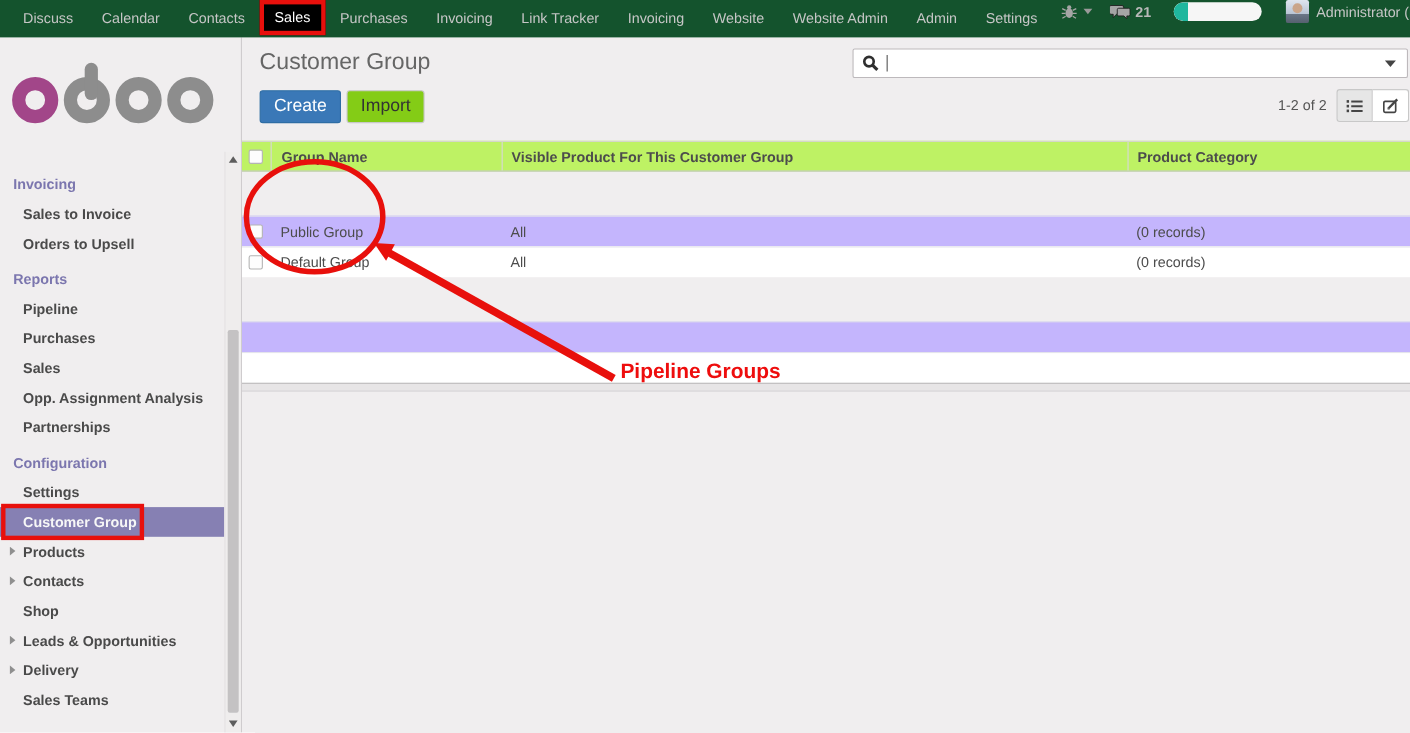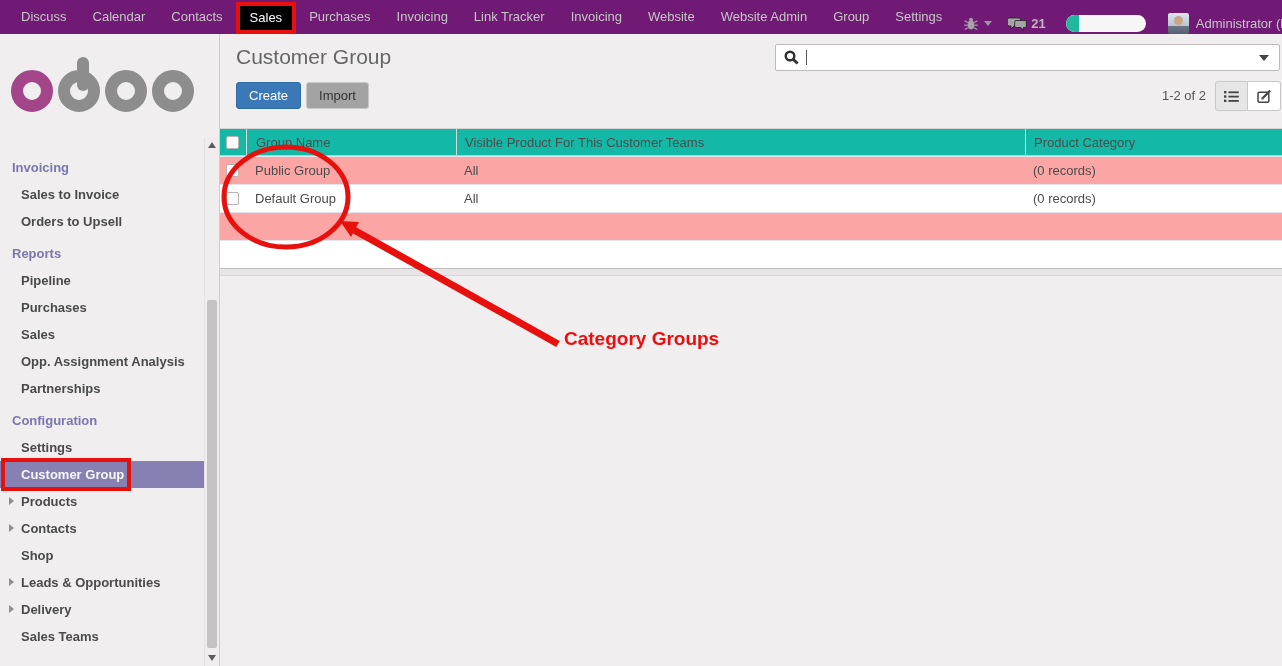--- a/index.html
+++ b/index.html
@@ -5,21 +5,21 @@
   * { box-sizing: border-box; }
   html,body { margin:0; padding:0; }
   body {
     width:1282px; height:666px; position:relative; overflow:hidden;
     font-family:"Liberation Sans", sans-serif; background:#fff;
   }
 
   
   .navbar {
     position:absolute; left:0; top:0; width:1282px; height:34px;
-    background:#701a75; display:flex; align-items:flex-end; z-index:10;
+    background:#14532d; display:flex; align-items:flex-start; z-index:10;
   }
   .nav-item {
     color:#c6c6c6; font-size:13px; line-height:34px; padding:0 13px;
     white-space:nowrap; cursor:pointer;
   }
   .nav-item:first-child { margin-left:8px; }
   .nav-item.active {
     background:#000; color:#fff; line-height:24px; padding:0 10px;
     border:4px solid #e8100c; height:32px; display:flex; align-items:center;
   }
@@ -84,42 +84,42 @@
     position:absolute; left:555px; top:10px; width:505px; height:27px;
     background:#fff; border:1px solid #bdb9bc; border-radius:2px;
     display:flex; align-items:center; cursor:text;
   }
   .searchbox .mag { margin-left:7px; display:flex; }
   .text-caret { width:1px; height:15px; background:#555; margin-left:6px; }
   .search-caret { margin-left:auto; margin-right:10px; width:0; height:0;
     border-left:5px solid transparent; border-right:5px solid transparent; border-top:6px solid #444; cursor:pointer; }
 
   .btns { position:absolute; left:16px; top:48px; display:flex; }
-  .btn { font-size:13px; padding:5px 12px; border-radius:3px; cursor:pointer; }
+  .btn { font-size:16px; padding:5px 12px; border-radius:3px; cursor:pointer; }
   .btn.create { background:#3a78b7; border:1px solid #2e6da4; color:#fff; }
-  .btn.import { background:#a3a3a3; border:1px solid #c8c8c8; color:#333; margin-left:5px; }
+  .btn.import { background:#84cc16; border:1px solid #c8c8c8; color:#333; margin-left:5px; }
 
   .pager-text { position:absolute; top:54px; right:76px; font-size:13px; color:#555; }
   .view-switch { position:absolute; top:47px; right:1px; display:flex; }
   .vs-btn { width:33px; height:30px; border:1px solid #c8c8c8; background:#fff; display:flex; align-items:center; justify-content:center; cursor:pointer; }
   .vs-btn.list { border-radius:3px 0 0 3px; background:#e6e6e6; }
   .vs-btn.form { border-radius:0 3px 3px 0; border-left:none; }
 
   
   .listview { position:absolute; left:0; top:94px; width:1062px; }
   .trow { display:flex; height:28px; align-items:center; font-size:13px; color:#4c4c4c; }
-  .thead { background:#14b8a6; border-top:1px solid #d6d4d5; border-bottom:1px solid #c6c6cd; font-weight:normal; }
+  .thead { background:#bef264; border-top:1px solid #d6d4d5; border-bottom:1px solid #c6c6cd; font-weight:bold; }
   .thead .cell { height:100%; display:flex; align-items:center; }
   .thead .c1, .thead .c2, .thead .c3 { border-left:1px solid #d8d8d8; }
   .c0 { width:26px; display:flex; align-items:center; }
   .c1 { width:210px; padding-left:9px; }
   .c2 { width:569px; padding-left:8px; }
   .c3 { flex:1; padding-left:8px; }
   .drow { border-top:1px solid #e4e4ec; background:#fff; }
-  .drow.stripe { background:#fca5a5; }
+  .drow.stripe { background:#c4b5fd;margin-top:40px; }
   .drow:first-of-type { border-top:none; }
   .cb { width:13px; height:13px; border:1px solid #b4b4b4; background:#fdfdfd; border-radius:2px; margin-left:6px; cursor:pointer; }
   .foot-strip { height:8px; background:#e7e5e6; border-top:1px solid #bfbdbe; border-bottom:1px solid #d8d6d7; }
 
   
   .overlay { position:absolute; left:0; top:0; z-index:40; pointer-events:none; }
   .annot-label {
     position:absolute; left:564px; top:328px; z-index:41;
     color:#ee0d0d; font-size:19px; font-weight:bold; pointer-events:none;
   }
@@ -131,21 +131,21 @@
   <div class="nav-item">Discuss</div>
   <div class="nav-item">Calendar</div>
   <div class="nav-item">Contacts</div>
   <div class="nav-item active">Sales</div>
   <div class="nav-item">Purchases</div>
   <div class="nav-item">Invoicing</div>
   <div class="nav-item">Link Tracker</div>
   <div class="nav-item">Invoicing</div>
   <div class="nav-item">Website</div>
   <div class="nav-item">Website Admin</div>
-  <div class="nav-item">Group</div>
+  <div class="nav-item">Admin</div>
   <div class="nav-item">Settings</div>
 
   <div class="systray">
     <div class="sys-icon">
       <svg width="16" height="16" viewBox="0 0 16 16">
         <ellipse cx="8" cy="9" rx="3.4" ry="4.4" fill="#a5a5a5"></ellipse>
         <circle cx="8" cy="3.6" r="1.9" fill="#a5a5a5"></circle>
         <line x1="4.8" y1="6.5" x2="1.6" y2="4.8" stroke="#a5a5a5" stroke-width="1.2"></line>
         <line x1="4.6" y1="9.2" x2="1.2" y2="9.2" stroke="#a5a5a5" stroke-width="1.2"></line>
         <line x1="4.8" y1="11.8" x2="1.8" y2="13.6" stroke="#a5a5a5" stroke-width="1.2"></line>
@@ -251,21 +251,21 @@
       </svg>
     </div>
   </div>
 
   <div class="listview">
     <div class="trow thead">
       <div class="cell c0">
           <span class="cb"></span>
         </div>
       <div class="cell c1">Group Name</div>
-      <div class="cell c2">Visible Product For This Customer Teams</div>
+      <div class="cell c2">Visible Product For This Customer Group</div>
       <div class="cell c3">Product Category</div>
     </div>
 
     <div class="trow drow stripe">
       <div class="c0">
           <span class="cb"></span>
         </div>
       <div class="c1">Public Group</div>
       <div class="c2">All</div>
       <div class="c3">(0 records)</div>
@@ -284,13 +284,13 @@
     <div class="trow drow"></div>
     <div class="foot-strip"></div>
   </div>
 </div>
 
 <svg class="overlay" width="1282" height="666" viewBox="0 0 1282 666">
   <ellipse cx="286" cy="197" rx="62" ry="50" fill="none" stroke="#e8100c" stroke-width="5"></ellipse>
   <line x1="558" y1="344" x2="354" y2="230" stroke="#e8100c" stroke-width="7"></line>
   <polygon points="340,221 359,222 351,237" fill="#e8100c"></polygon>
 </svg>
-<div class="annot-label">Category Groups</div>
+<div class="annot-label">Pipeline Groups</div>
 
 </body></html>

